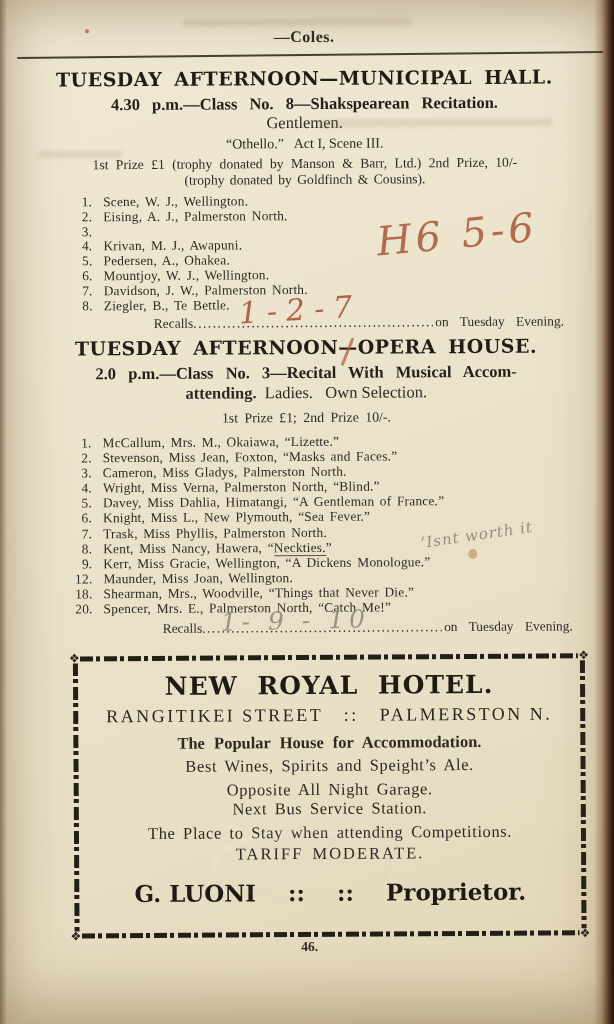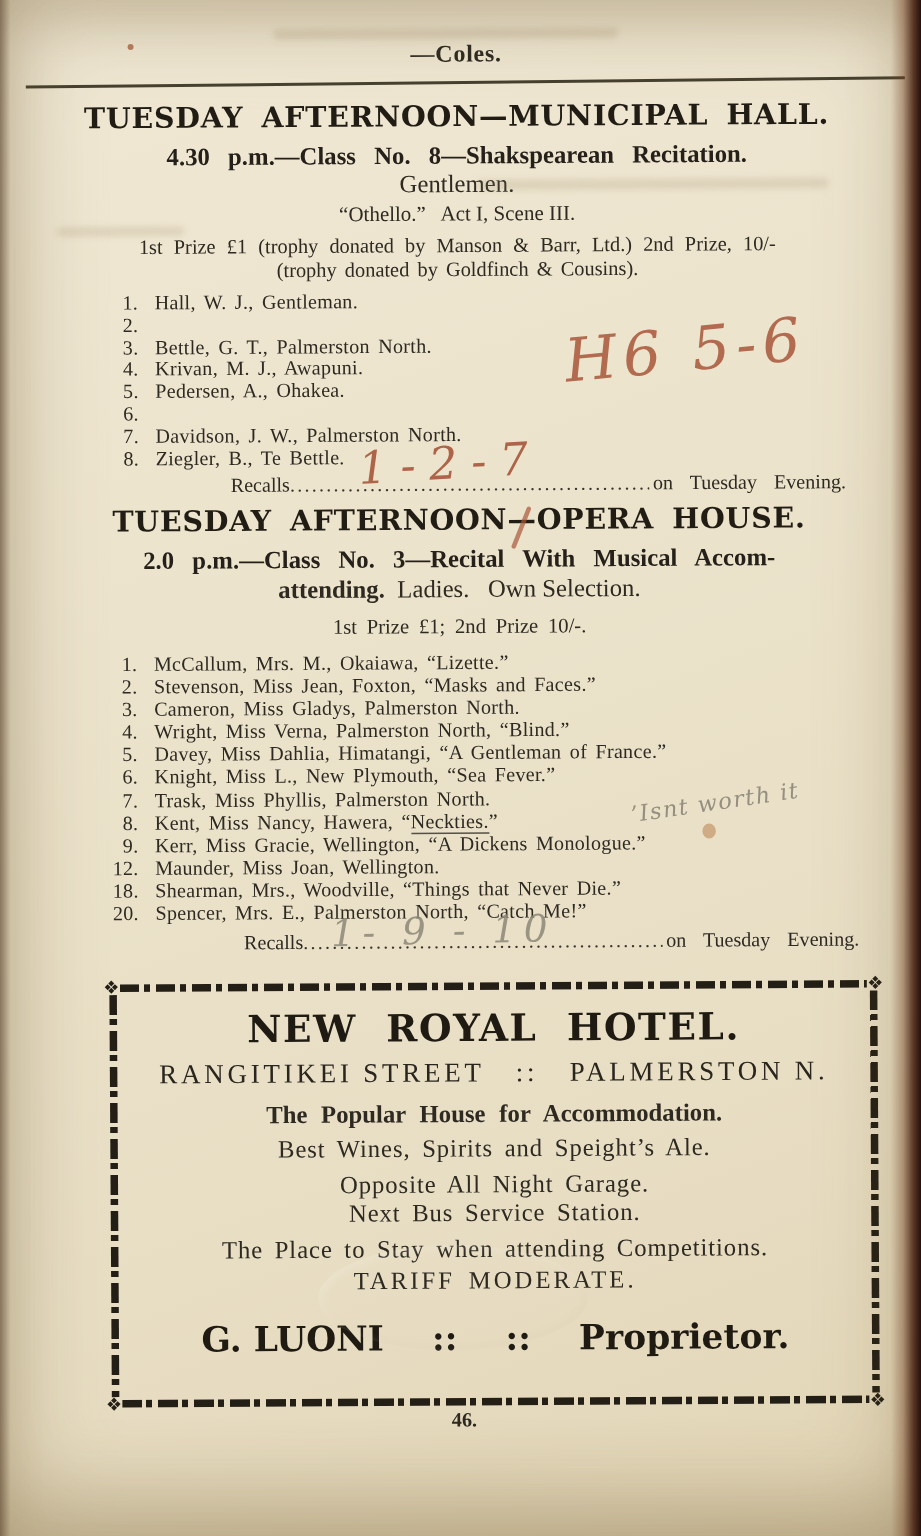--- a/index.html
+++ b/index.html
@@ -105,39 +105,40 @@
     <div class="c venue venue1">TUESDAY AFTERNOON—MUNICIPAL HALL.</div>
     <div class="c classline class1">4.30 p.m.—Class No. 8—Shakspearean Recitation.</div>
     <div class="c category">Gentlemen.</div>
     <div class="c piece">“Othello.”   Act I, Scene III.</div>
     <div class="c prize1a">1st Prize £1 (trophy donated by Manson &amp; Barr, Ltd.) 2nd Prize, 10/-</div>
     <div class="c prize1b">(trophy donated by Goldfinch &amp; Cousins).</div>
 
     <div class="entries entries1">
         <div class="entry">
           <span class="num">1.</span>
-          <span class="txt">Hall, W. J., Gentleman.</span>
+          <span class="txt">Scene, W. J., Wellington.</span>
         </div>
         <div class="entry">
           <span class="num">2.</span>
+          <span class="txt">Eising, A. J., Palmerston North.</span>
         </div>
         <div class="entry">
           <span class="num">3.</span>
-          <span class="txt">Bettle, G. T., Palmerston North.</span>
         </div>
         <div class="entry">
           <span class="num">4.</span>
           <span class="txt">Krivan, M. J., Awapuni.</span>
         </div>
         <div class="entry">
           <span class="num">5.</span>
           <span class="txt">Pedersen, A., Ohakea.</span>
         </div>
         <div class="entry">
           <span class="num">6.</span>
+          <span class="txt">Mountjoy, W. J., Wellington.</span>
         </div>
         <div class="entry">
           <span class="num">7.</span>
           <span class="txt">Davidson, J. W., Palmerston North.</span>
         </div>
         <div class="entry">
           <span class="num">8.</span>
           <span class="txt">Ziegler, B., Te Bettle.</span>
         </div>
       </div>

